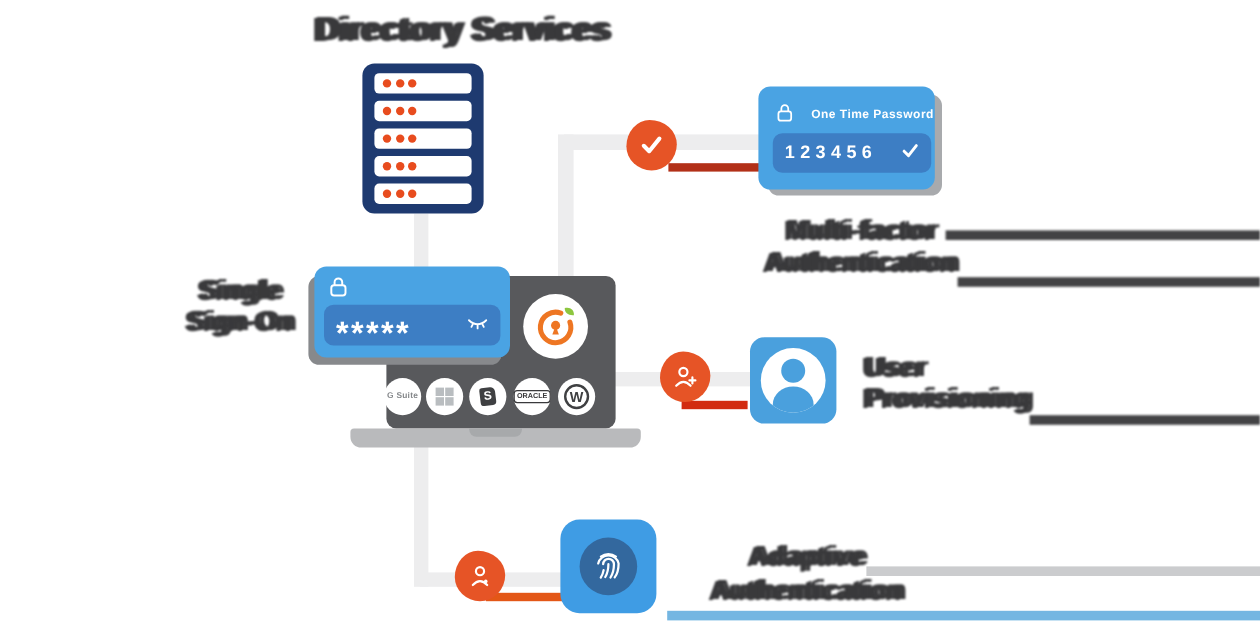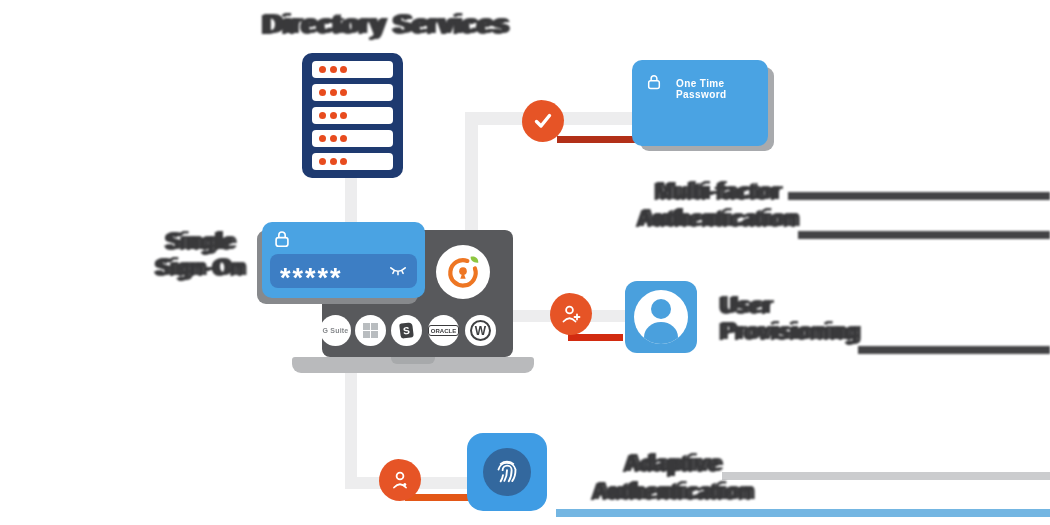--- a/index.html
+++ b/index.html
@@ -42,21 +42,21 @@
   .ms-grid div{background:#b9bdc0;}
   .shopify-bag{width:13px;height:15px;background:#3f4042;border-radius:2px 4px 3px 3px;transform:rotate(-7deg);
                color:#fff;font-size:10px;font-weight:bold;display:flex;align-items:center;justify-content:center;}
   .oracle-text{font-size:6px;font-weight:bold;color:#3a3a3c;border:1px solid #3a3a3c;border-radius:3px;padding:1.5px 2px;}
   .wp-ring{width:21px;height:21px;border:2px solid #3f4042;border-radius:50%;display:flex;align-items:center;
            justify-content:center;font-size:12px;font-weight:bold;color:#3f4042;box-sizing:border-box;}
 
   
   .card{position:absolute;background:#4aa3e3;border-radius:10px;z-index:5;}
   .pw-card{left:262px;top:222px;width:163px;height:76px;box-shadow:-6px 7px 0 -1px #87898c;}
-  .otp-card{left:632px;top:60px;width:136px;height:86px;box-shadow:7px 6px 0 -1px #a8aaad;}
+  .otp-card{left:632px;top:72px;width:147px;height:86px;box-shadow:7px 6px 0 -1px #a8aaad;}
   .field{position:absolute;background:#3d7ec4;border-radius:8px;display:flex;align-items:center;
          justify-content:space-between;box-sizing:border-box;padding:0 10px;}
   .pw-field{left:8px;top:32px;width:147px;height:34px;}
   .otp-field{left:12px;top:39px;width:132px;height:33px;}
   .stars{font-size:27px;font-weight:bold;color:#fff;letter-spacing:2px;position:relative;top:7px;}
   .otp-code{font-size:15px;font-weight:bold;color:#fff;letter-spacing:4.5px;}
   .otp-title{position:absolute;left:44px;top:18px;color:#fff;font-size:10px;font-weight:bold;letter-spacing:0.4px;}
   .card-lock{position:absolute;left:10px;top:7px;}
   .otp-lock{position:absolute;left:13px;top:13px;}
 
@@ -201,20 +201,28 @@
   </div>
 
   <div class="card otp-card">
     <div class="otp-lock">
       <svg width="18" height="18" viewBox="0 0 22 22" fill="none" stroke="#fff" stroke-width="1.8">
         <rect x="4.5" y="9.5" width="13" height="9.5" rx="2.5"></rect>
         <path d="M7.5 9.5 V6.8 a3.5 3.5 0 0 1 7 0 V9.5"></path>
       </svg>
     </div>
     <div class="otp-title">One Time Password</div>
+    <div class="field otp-field">
+      <span class="otp-code">123456</span>
+      <span>
+        <svg width="15" height="13" viewBox="0 0 16 14" fill="none" stroke="#fff" stroke-width="2.6" stroke-linecap="round" stroke-linejoin="round">
+          <path d="M2.5 7.5 L6.5 11.5 L13.5 2.5"></path>
+        </svg>
+      </span>
+    </div>
   </div>
 
   <div class="badge" style="left:522px;top:100px;">
     <svg width="22" height="22" viewBox="0 0 22 22" fill="none" stroke="#fff" stroke-width="3.4" stroke-linecap="round" stroke-linejoin="round">
       <path d="M4.5 11.5 L9 16 L17.5 5.5"></path>
     </svg>
   </div>
   <div class="badge" style="left:550px;top:293px;">
     <svg width="24" height="24" viewBox="0 0 24 24" fill="none" stroke="#fff" stroke-width="1.8" stroke-linecap="round">
       <circle cx="10.5" cy="8" r="3.4"></circle>

